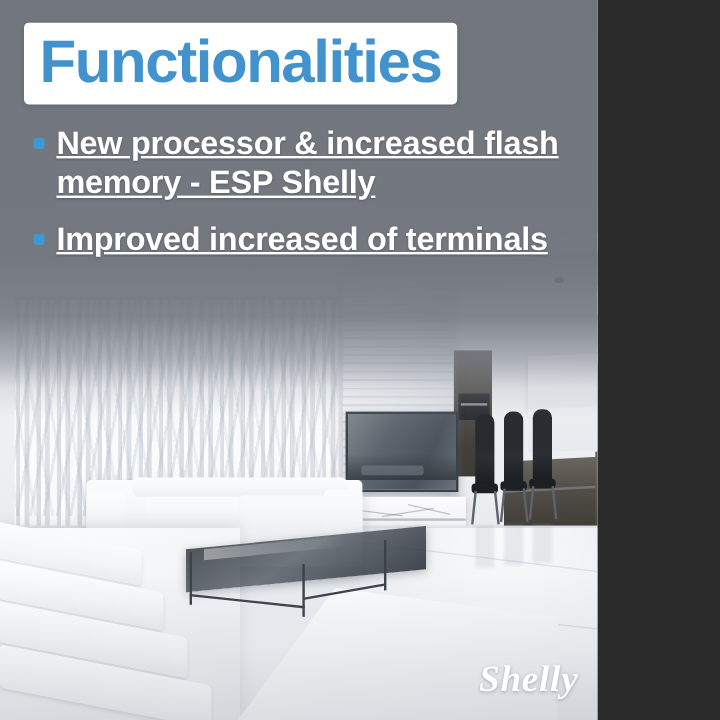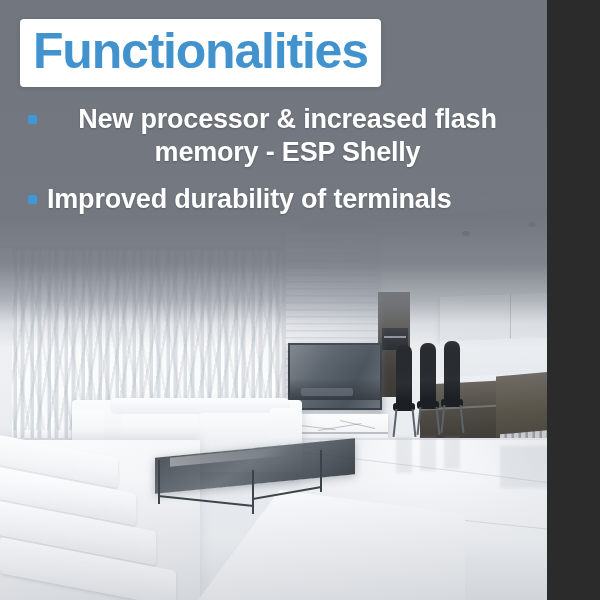--- a/index.html
+++ b/index.html
@@ -2,26 +2,25 @@
 <html><head>
 <meta charset="utf-8">
 <style>
   html, body {
     margin: 0;
     padding: 0;
     background: #2b2b2b;
   }
   #poster {
     position: relative;
-    width: 547px;
+    width: 498px;
     height: 600px;
     overflow: hidden;
     font-family: "Liberation Sans", sans-serif;
     background: #4c1d95;
-    text-align: center;
   }
 
   
   .photo {
     position: absolute;
     inset: 0;
     overflow: hidden;
     background: linear-gradient(#e9ecef 0%, #e3e6ea 40%, #dfe3e7 100%);
   }
 
@@ -334,20 +333,21 @@
     margin-right: 10px;
   }
   .bullet-text {
     font-size: 27px;
     font-weight: bold;
     line-height: 33px;
     color: #ffffff;
     letter-spacing: -0.2px;
     text-shadow: 0 1px 2px rgba(55,60,68,.45);
     font-stretch: condensed;
+    text-decoration: underline;
   }
 
   .logo {
     position: absolute;
     right: 16px; bottom: 16px;
     font-family: "Liberation Serif", serif;
     font-style: italic;
     font-weight: bold;
     font-size: 31px;
     color: #ffffff;
@@ -474,19 +474,20 @@
       <div class="title-text">Functionalities</div>
     </div>
 
     <div class="bullets">
       <div class="bullet-row">
         <span class="bullet-dot"></span>
         <span class="bullet-text">New processor &amp; increased flash memory - ESP Shelly</span>
       </div>
       <div class="bullet-row">
         <span class="bullet-dot"></span>
-        <span class="bullet-text">Improved durability of terminals</span>
+        <span class="bullet-text">Improved increased of terminals</span>
       </div>
     </div>
 
+    <div class="logo">Shelly</div>
   </div>
 
 </div>
 
 </body></html>

